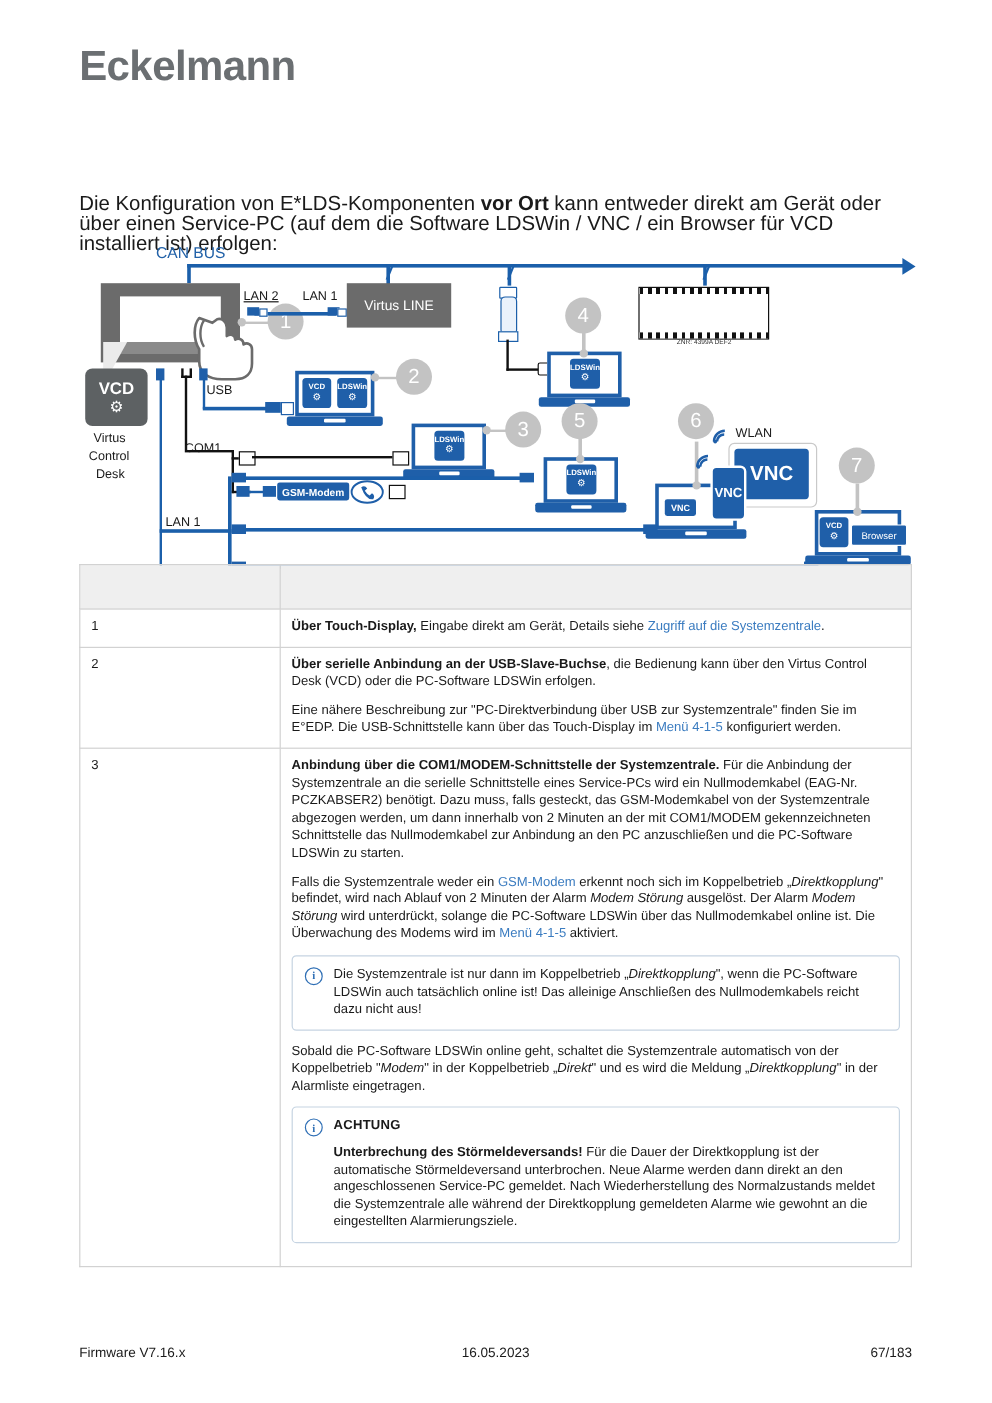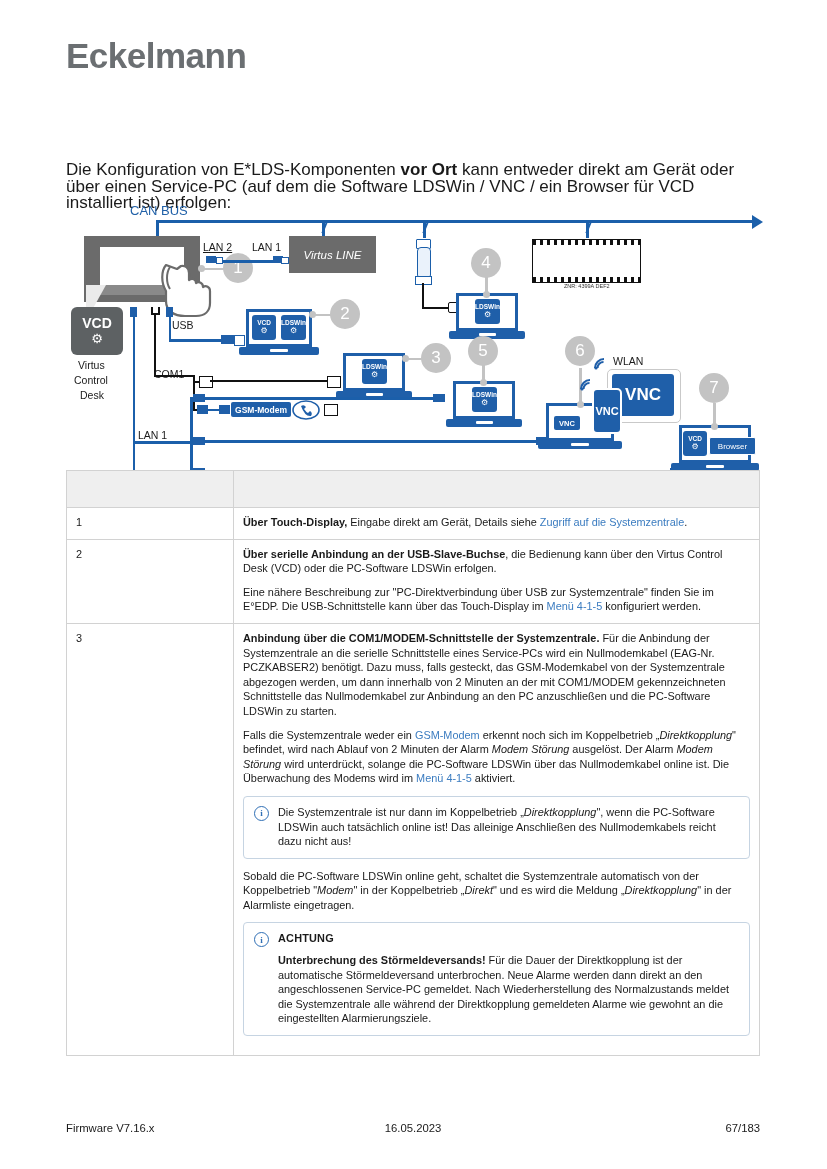--- a/index.html
+++ b/index.html
@@ -182,21 +182,21 @@
     <div class="badge" style="left:157px;top:50px;">1</div>
 
     <div class="lbl" style="left:137px;top:38px;text-decoration:underline;">LAN 2</div>
     <div class="lbl" style="left:186px;top:38px;">LAN 1</div>
     <div class="blueline" style="left:146px;top:57px;width:68px;height:2.5px;"></div>
     <div class="plug" style="left:140px;top:53px;width:10px;height:7px;"></div>
     <div class="plug" style="left:207px;top:53px;width:10px;height:7px;"></div>
     <div class="plugw" style="left:150px;top:54px;width:5px;height:5px;"></div>
     <div class="plugw" style="left:215px;top:54px;width:6px;height:5px;"></div>
 
-    <div class="virtusline" style="left:223px;top:33px;width:87px;height:37px;font-style:italic;">Virtus LINE</div>
+    <div class="virtusline" style="left:223px;top:33px;width:87px;height:37px;">Virtus LINE</div>
 
     <div class="whbox" style="left:350px;top:36px;width:13px;height:8px;border-radius:1px;"></div>
     <div style="position:absolute;left:351px;top:44px;width:12px;height:30px;background:#eaf2fb;border:1.5px solid #1b5faa;border-radius:4px;"></div>
     <div class="whbox" style="left:349px;top:73px;width:15px;height:7px;"></div>
     <div class="blkline" style="left:356px;top:80px;width:2px;height:26px;"></div>
     <div class="blkline" style="left:356px;top:104px;width:28px;height:2px;"></div>
     <div class="plugk" style="left:382px;top:99px;width:12px;height:9px;border-radius:2px;"></div>
 
     <div class="znr" style="left:466px;top:36px;width:107px;height:42px;">
       <div class="tstrip" style="top:0;"></div>

